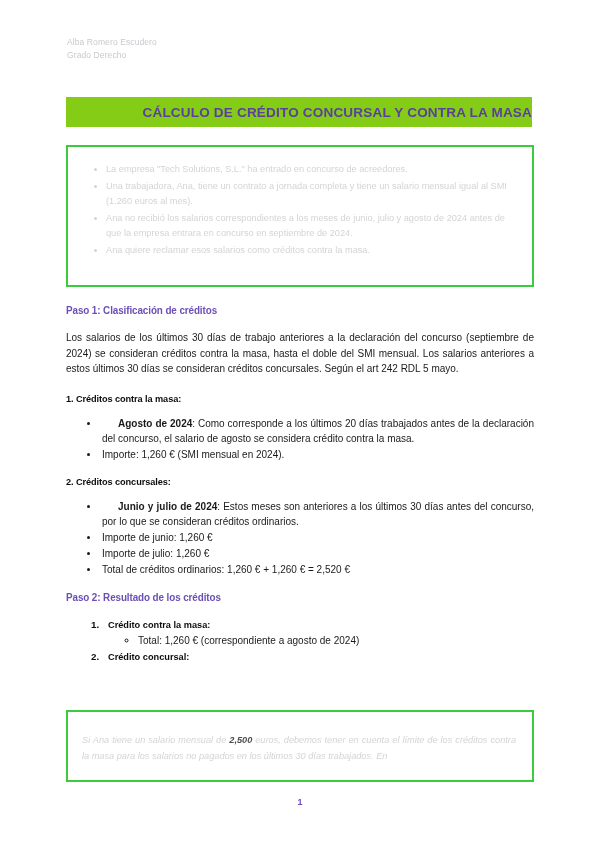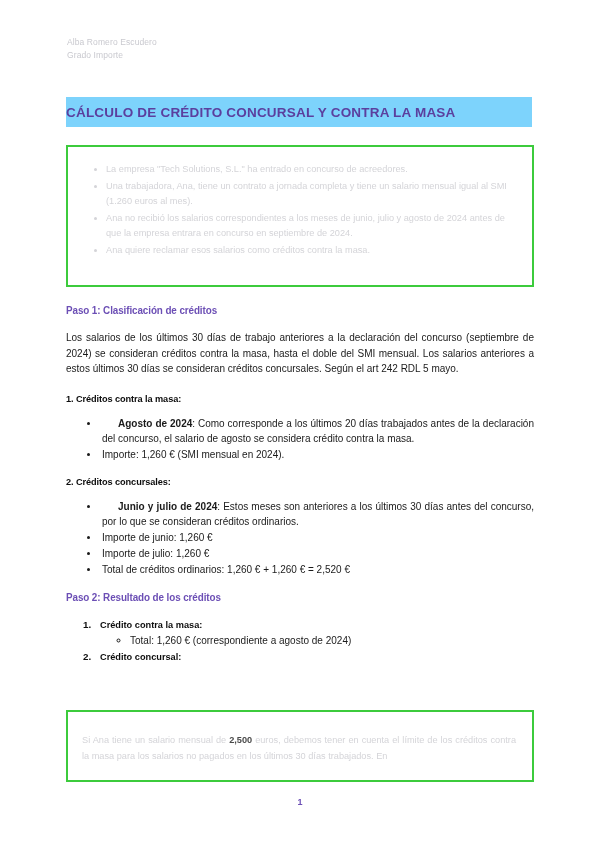--- a/index.html
+++ b/index.html
@@ -32,24 +32,24 @@
   }
   .meta div { white-space: nowrap; }
 
   
   .title-banner {
     position: absolute;
     left: 66px;
     top: 97px;
     width: 466px;
     height: 30px;
-    background: #7dd3fc;
+    background: #84cc16;
     display: flex;
     align-items: center;
-    justify-content: flex-start;
+    justify-content: flex-end;
   }
   .title-banner .title-text {
     font-size: 13.5px;
     font-weight: bold;
     color: #5b3f9e;
     letter-spacing: 0.2px;
     white-space: nowrap;
   }
 
   
@@ -84,20 +84,21 @@
     margin-bottom: 1px;
     text-align: left;
   }
   .note-text {
     margin: 0;
     padding: 20px 16px 0 14px;
     font-size: 9.2px;
     line-height: 16px;
     color: #d4d4d8;
     text-align: justify;
+    font-style: italic;
   }
   .note-text b { color: #4a4a4a; font-weight: bold; }
 
   
   .content {
     position: absolute;
     left: 66px;
     top: 304px;
     width: 468px;
   }
@@ -139,21 +140,21 @@
     font-size: 10px;
     line-height: 15px;
     color: #1a1a1a;
     margin-bottom: 1px;
     text-align: justify;
     padding-left: 2px;
   }
   ul.bullets li b { font-weight: bold; margin-left: 16px; }
 
   ol.numlist {
-    margin: 0;
+    margin: 8px;
     padding-left: 28px;
     list-style: decimal;
   }
   ol.numlist > li {
     font-size: 9.8px;
     line-height: 16px;
     color: #0d0d0d;
     font-weight: bold;
     padding-left: 6px;
     margin-bottom: 0;
@@ -189,21 +190,21 @@
     color: #6c4fb5;
   }
 </style>
 </head>
 <body>
 
 <div class="page">
 
   <div class="meta">
     <div>Alba Romero Escudero</div>
-    <div>Grado Importe</div>
+    <div>Grado Derecho</div>
   </div>
 
   <div class="title-banner">
     <span class="title-text">CÁLCULO DE CRÉDITO CONCURSAL Y CONTRA LA MASA</span>
   </div>
 
   <div class="green-box" id="intro-box">
     <ul class="faded-list">
       <li>La empresa "Tech Solutions, S.L." ha entrado en concurso de acreedores.</li>
       <li>Una trabajadora, Ana, tiene un contrato a jornada completa y tiene un salario mensual igual al SMI (1.260 euros al mes).</li>

